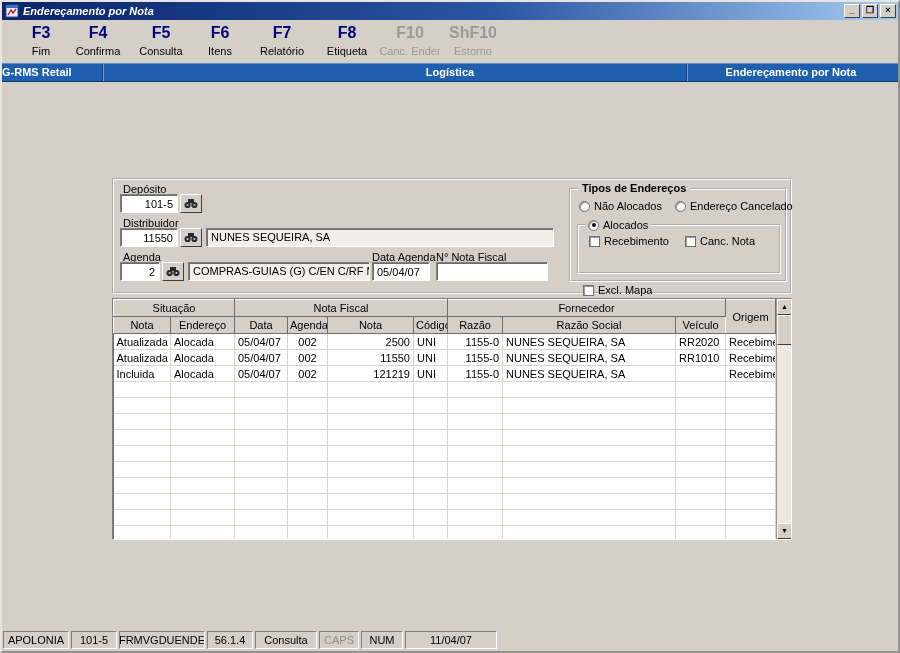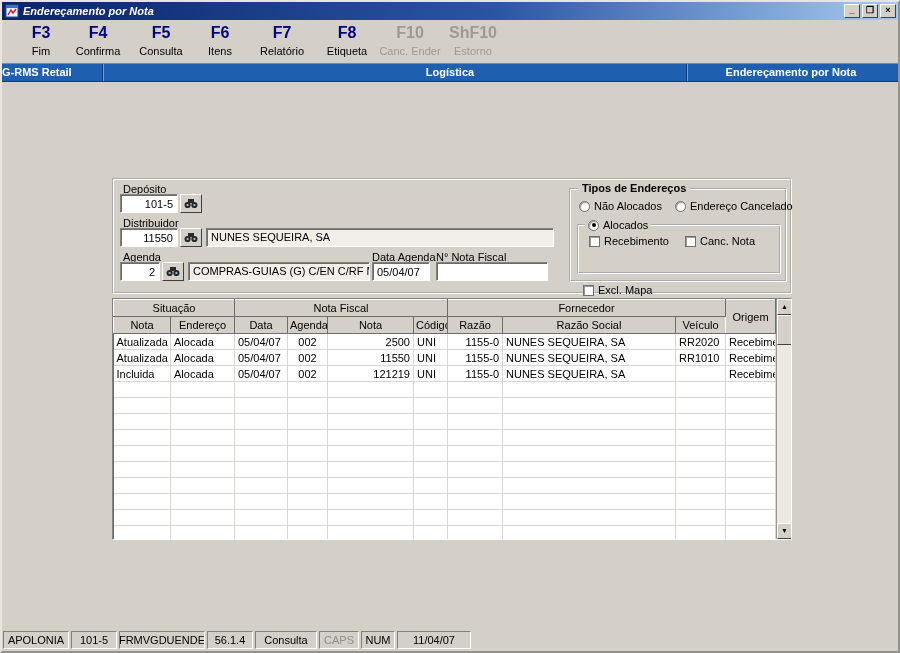--- a/index.html
+++ b/index.html
@@ -483,17 +483,17 @@
     </div>
   </div>
 
   <div class="statusbar">
     <div class="sb-panel" style="width:66px">APOLONIA</div>
     <div class="sb-panel" style="width:46px">101-5</div>
     <div class="sb-panel" style="width:86px">FRMVGDUENDE</div>
     <div class="sb-panel" style="width:46px">56.1.4</div>
     <div class="sb-panel" style="width:62px">Consulta</div>
     <div class="sb-panel sb-dim" style="width:40px">CAPS</div>
-    <div class="sb-panel" style="width:34px">NUM</div>
-    <div class="sb-panel" style="width:74px">11/04/07</div>
+    <div class="sb-panel" style="width:42px">NUM</div>
+    <div class="sb-panel" style="width:92px">11/04/07</div>
   </div>
 
 </div>
 
 </body></html>

